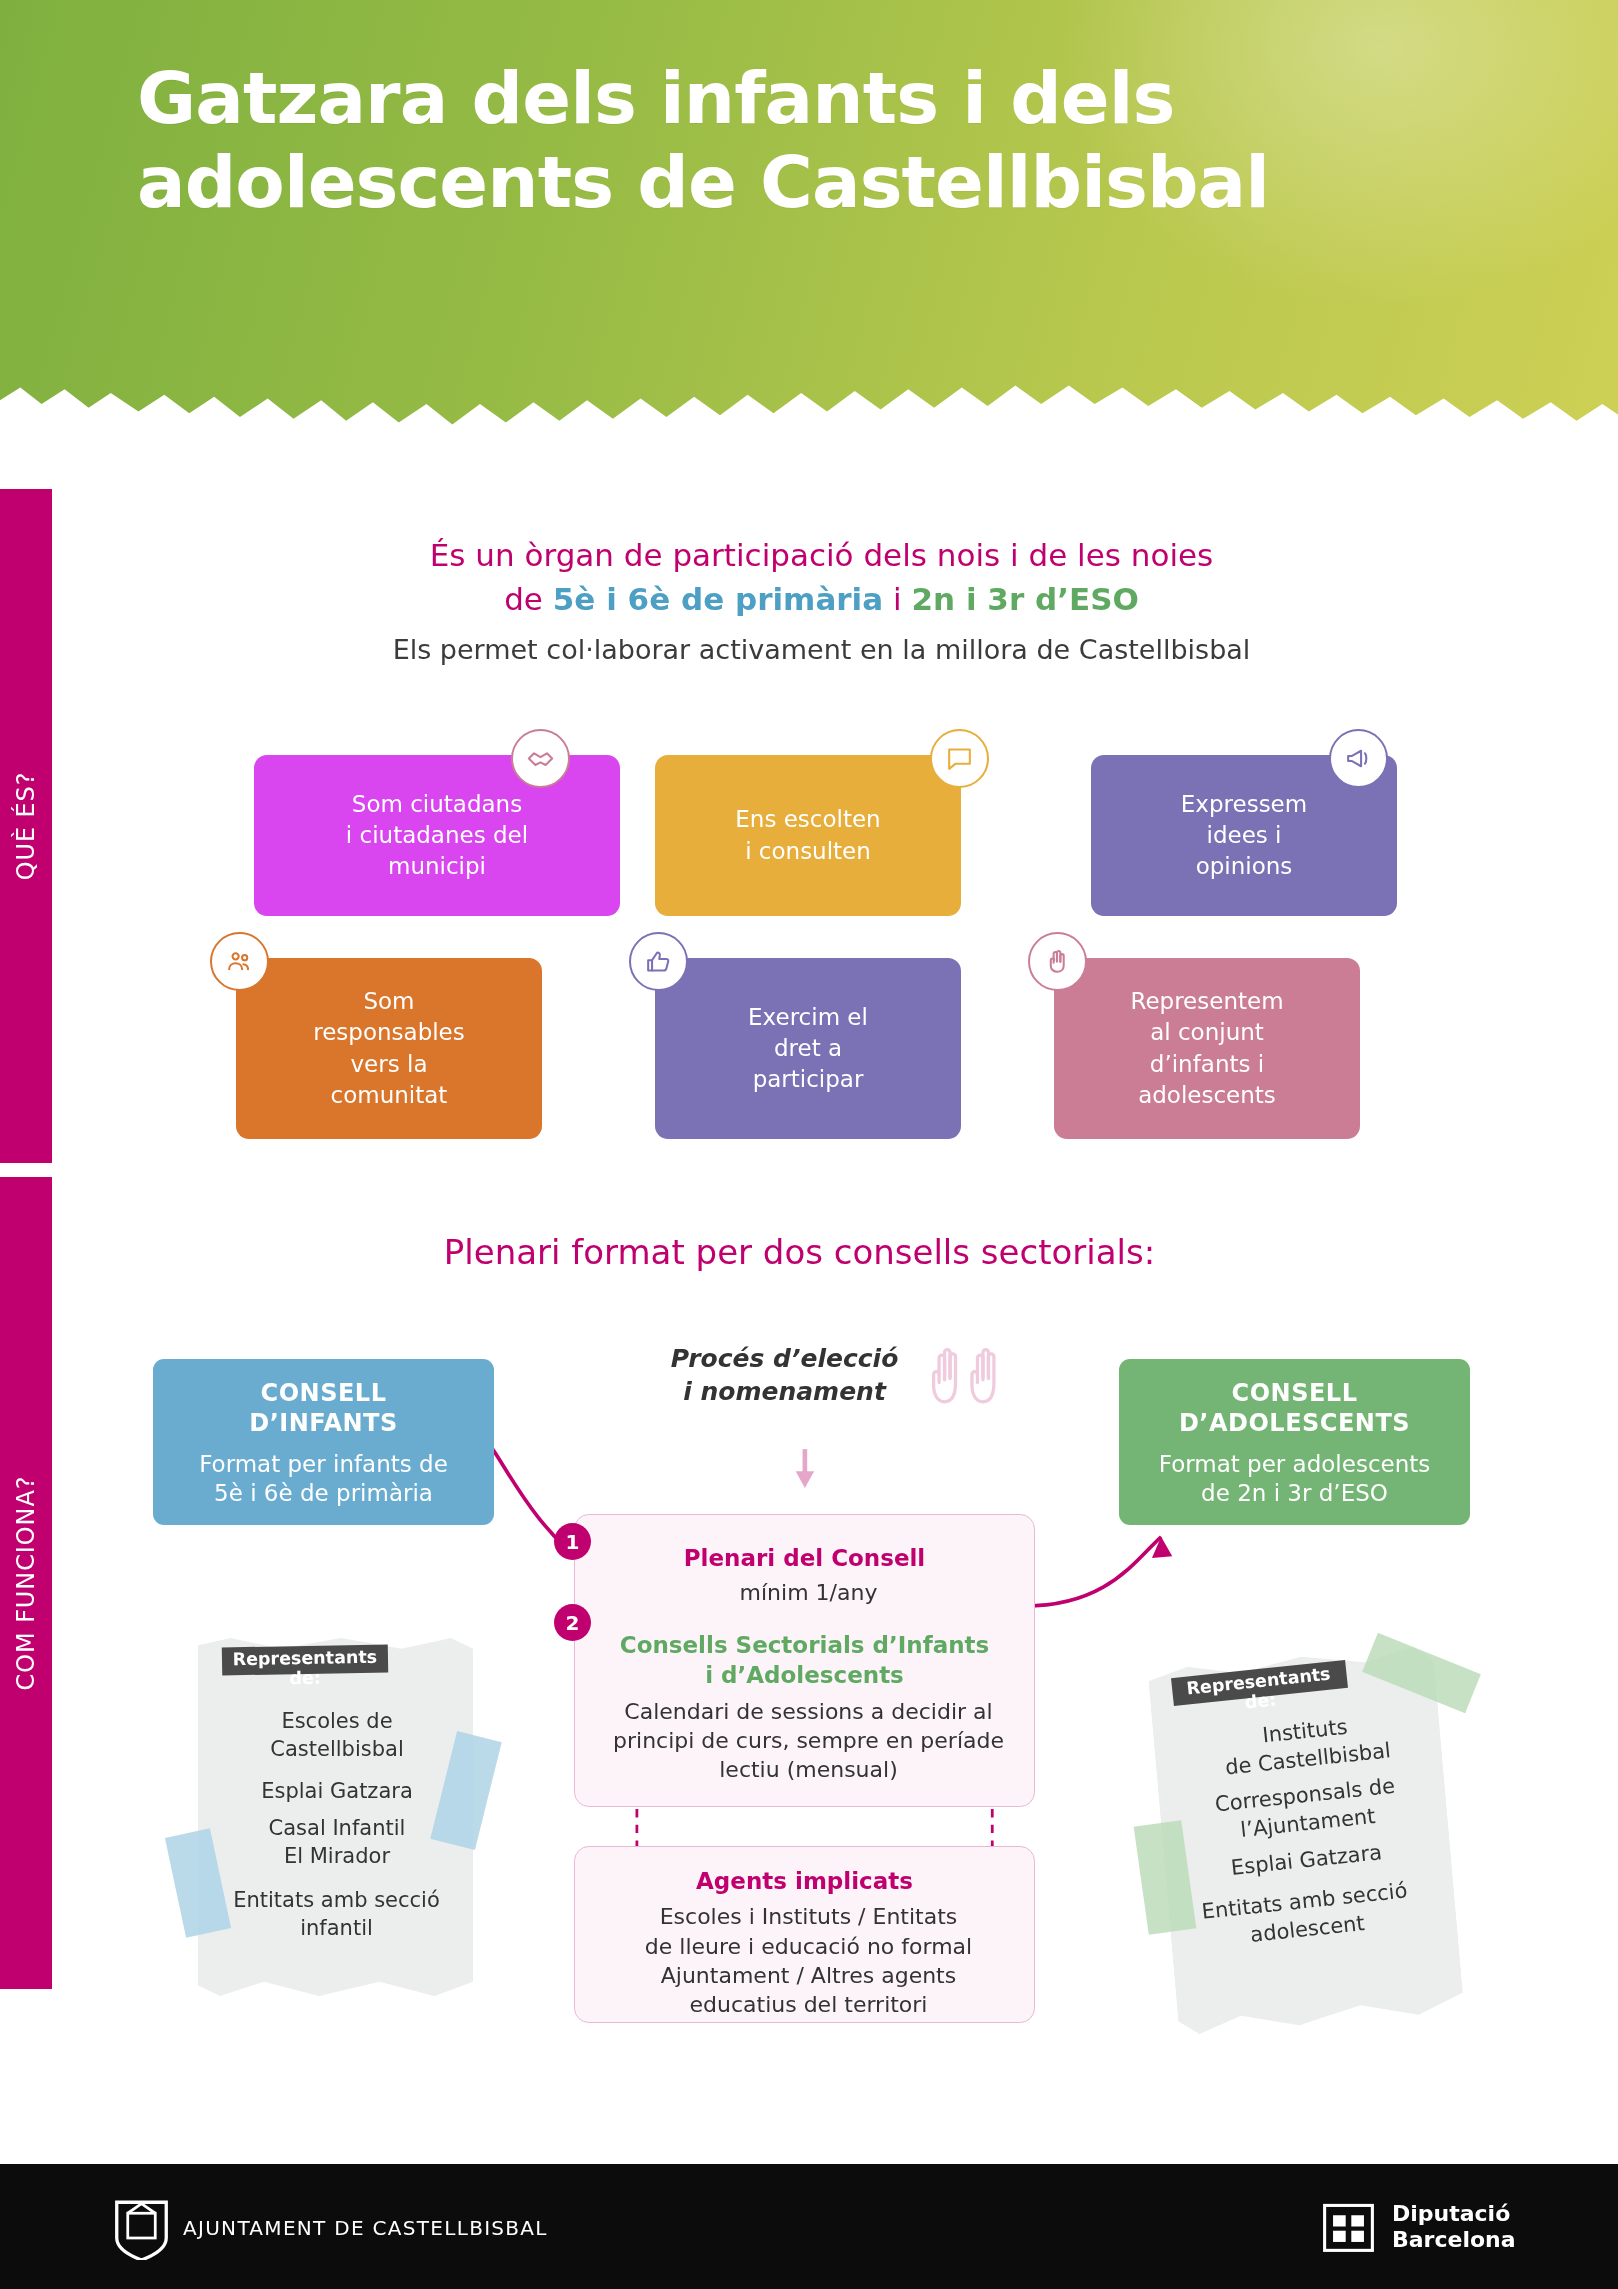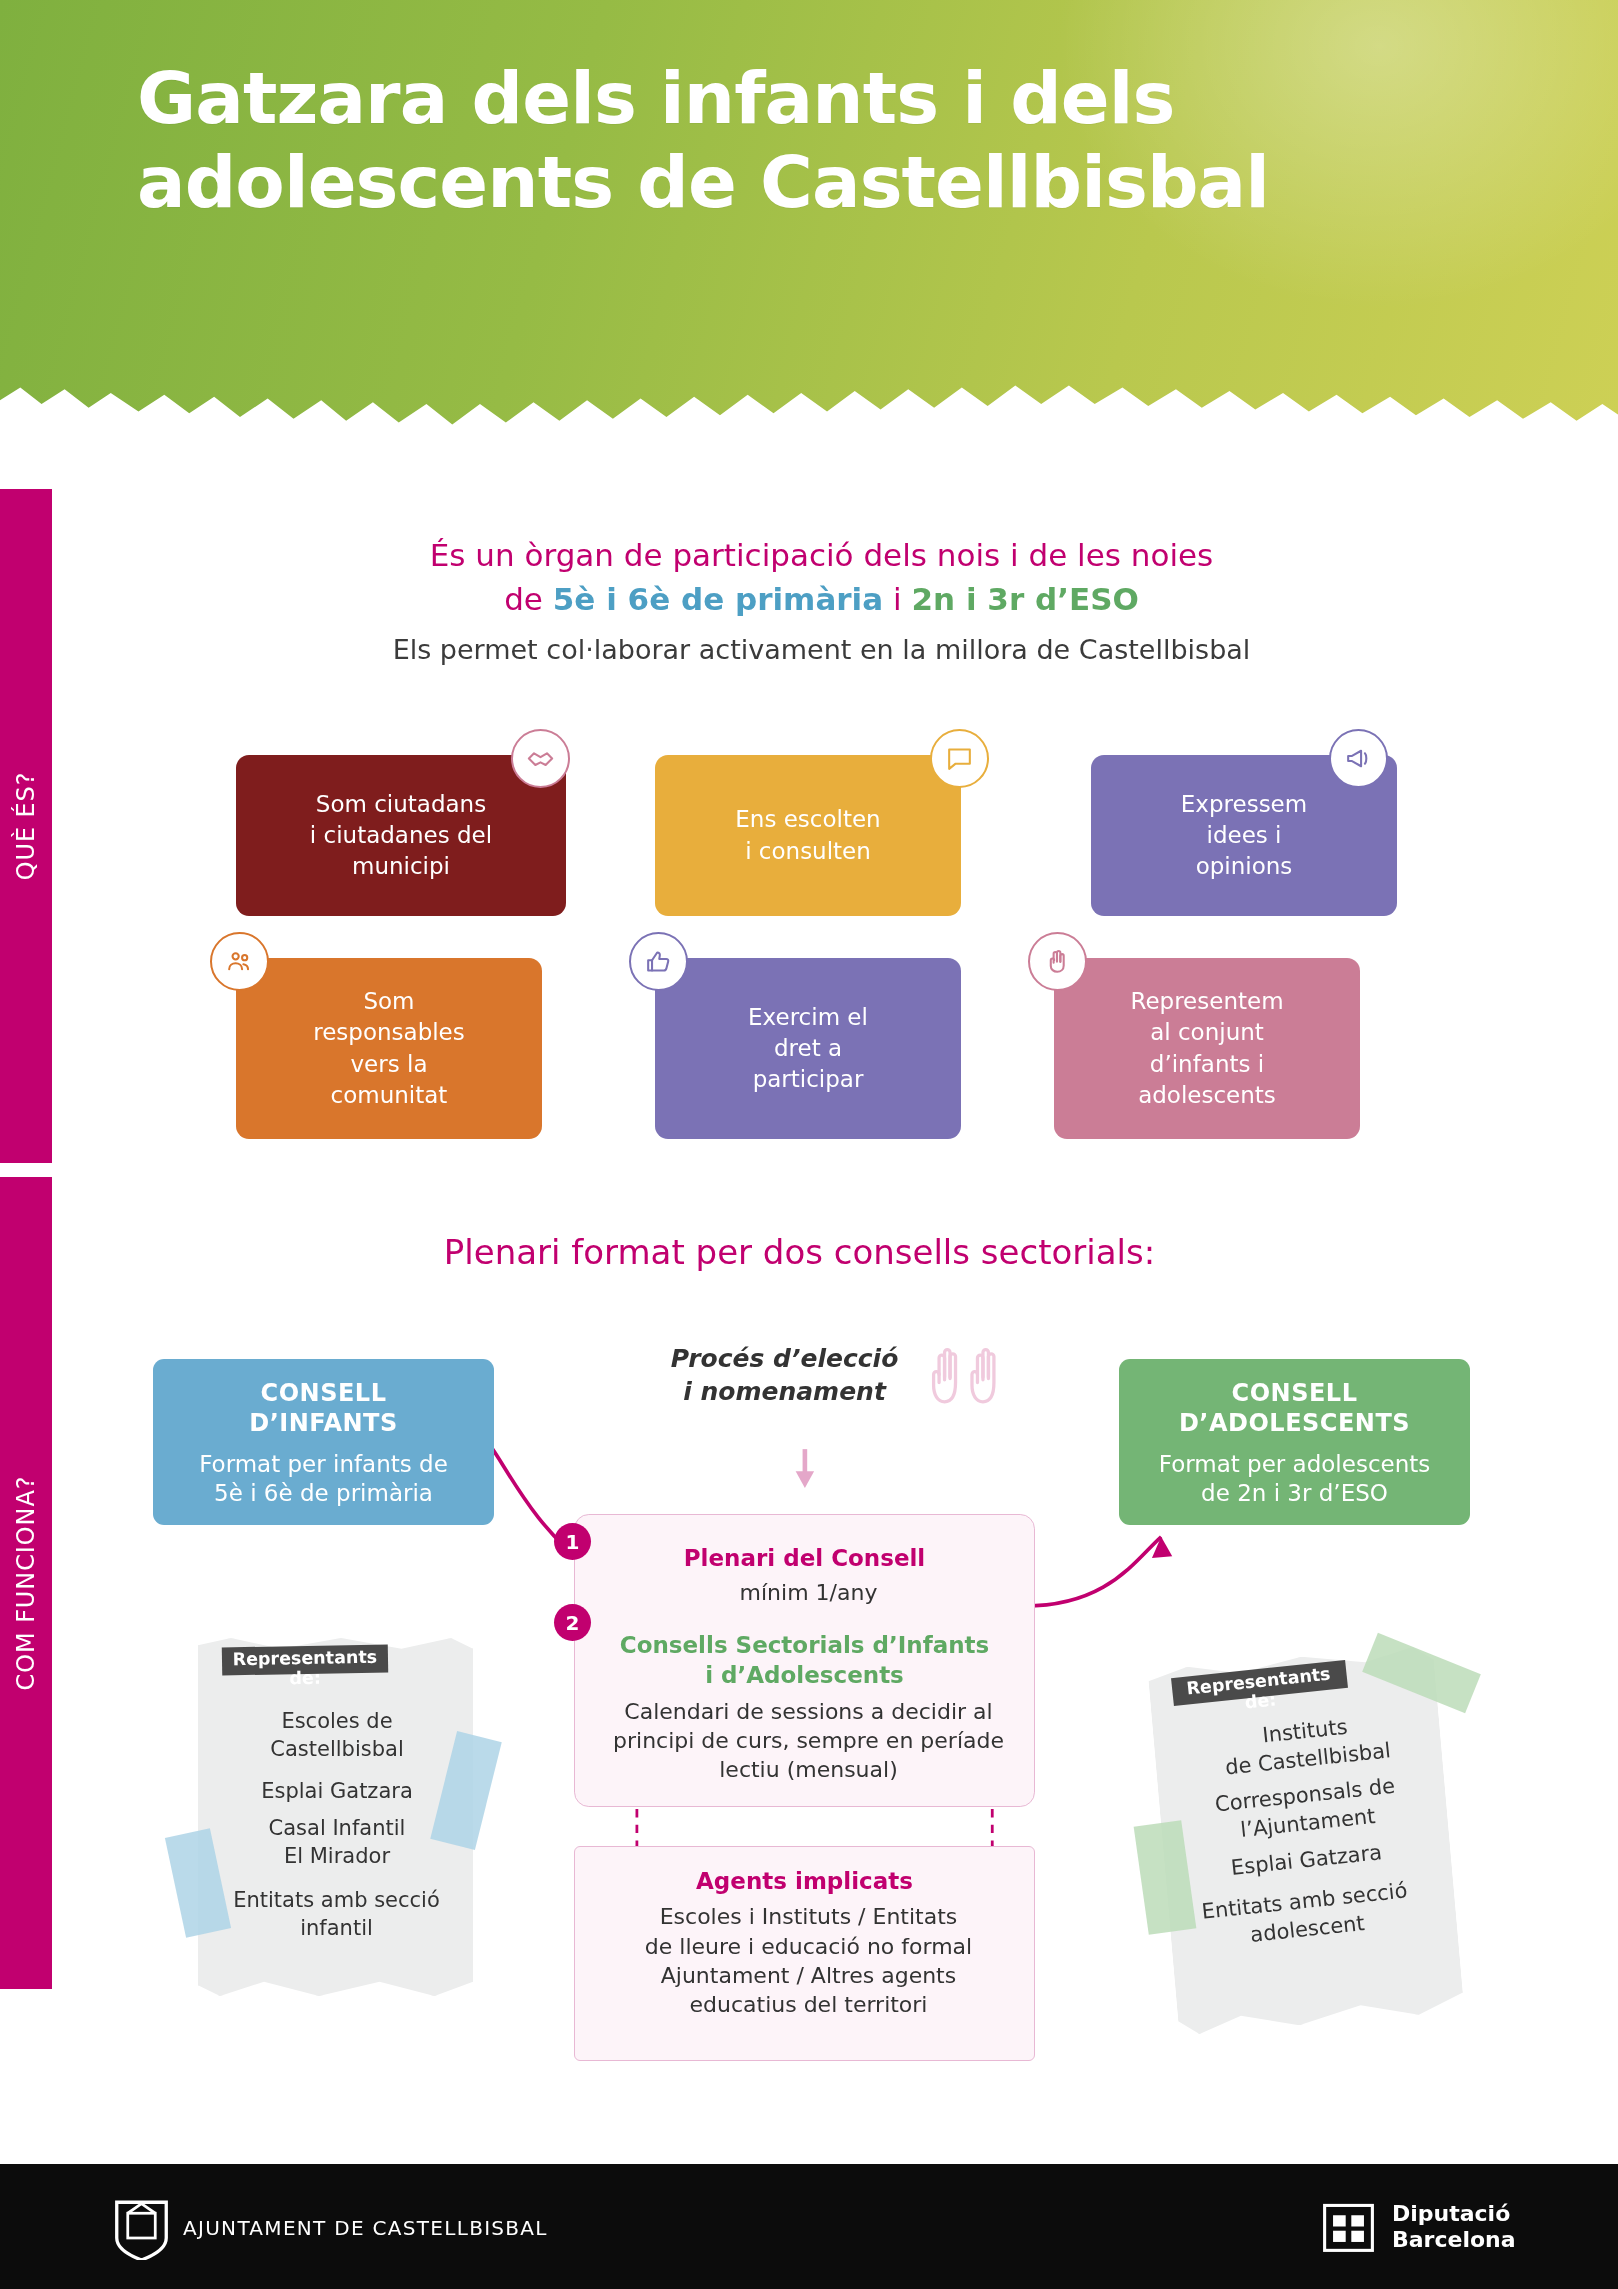--- a/index.html
+++ b/index.html
@@ -154,21 +154,21 @@
   </div>
 
   <div class="intro">
     <div class="l1">És un òrgan de participació dels nois i de les noies</div>
     <div class="l2">
       <span>de </span><span class="blue">5è i 6è de primària</span><span> i </span><span class="green">2n i 3r d’ESO</span>
     </div>
     <div class="l3">Els permet col·laborar activament en la millora de Castellbisbal</div>
   </div>
 
-  <div class="card" style="left:236px;top:755px;width:330px;height:161px;background:#7f1d1d;white-space:pre-line;">Som ciutadans
+  <div class="card" style="left:254px;top:755px;width:366px;height:161px;background:#d946ef;white-space:pre-line;">Som ciutadans
 i ciutadanes del
 municipi</div>
   <div class="badge" style="left:511px;top:729px;border:2.8px solid #cb7d96;">
     <svg viewBox="0 0 24 24" fill="none" stroke="#cb7d96" stroke-width="1.6" stroke-linecap="round" stroke-linejoin="round">
       <path d="M3 12l4-4 5 3 5-3 4 4-5 5-4-2-4 2z"></path>
     </svg>
   </div>
 
   <div class="card" style="left:655px;top:755px;width:306px;height:161px;background:#e8ae3c;white-space:pre-line;">Ens escolten
 i consulten</div>
@@ -276,21 +276,21 @@
     <div class="bd" style="margin-top:3.7px;">mínim 1/any</div>
     <div class="hd" style="white-space:pre-line;margin-top:24px;color:#5fa963;">Consells Sectorials d’Infants
 i d’Adolescents</div>
     <div class="bd" style="white-space:pre-line;margin-top:5.5px;">Calendari de sessions a decidir al
 principi de curs, sempre en períade
 lectiu (mensual)</div>
   </div>
   <div class="numdot" style="left:554px;top:1523px;">1</div>
   <div class="numdot" style="left:554px;top:1604px;">2</div>
 
-  <div class="flowbox" style="left:574px;top:1846px;width:461px;height:215px;padding:20px 24px;border-radius:6px;">
+  <div class="flowbox" style="left:574px;top:1846px;width:461px;height:177px;padding:20px 24px;">
     <div class="hd">Agents implicats</div>
     <div class="bd" style="white-space:pre-line;margin-top:5.5px;">Escoles i Instituts / Entitats
 de lleure i educació no formal
 Ajuntament / Altres agents
 educatius del territori</div>
   </div>
 
   <div class="note" style="left:198px;top:1638px;width:275px;height:358px;clip-path:polygon(0% 2%,12% 0%,30% 3%,52% 0%,74% 3%,92% 0%,100% 3%,100% 96%,86% 100%,66% 96%,44% 100%,24% 96%,8% 100%,0% 97%);">
   </div>
   <div class="tape" style="left:443px;top:1735px;width:46px;height:111px;background:#aed4e6;transform:rotate(14deg);"></div>

